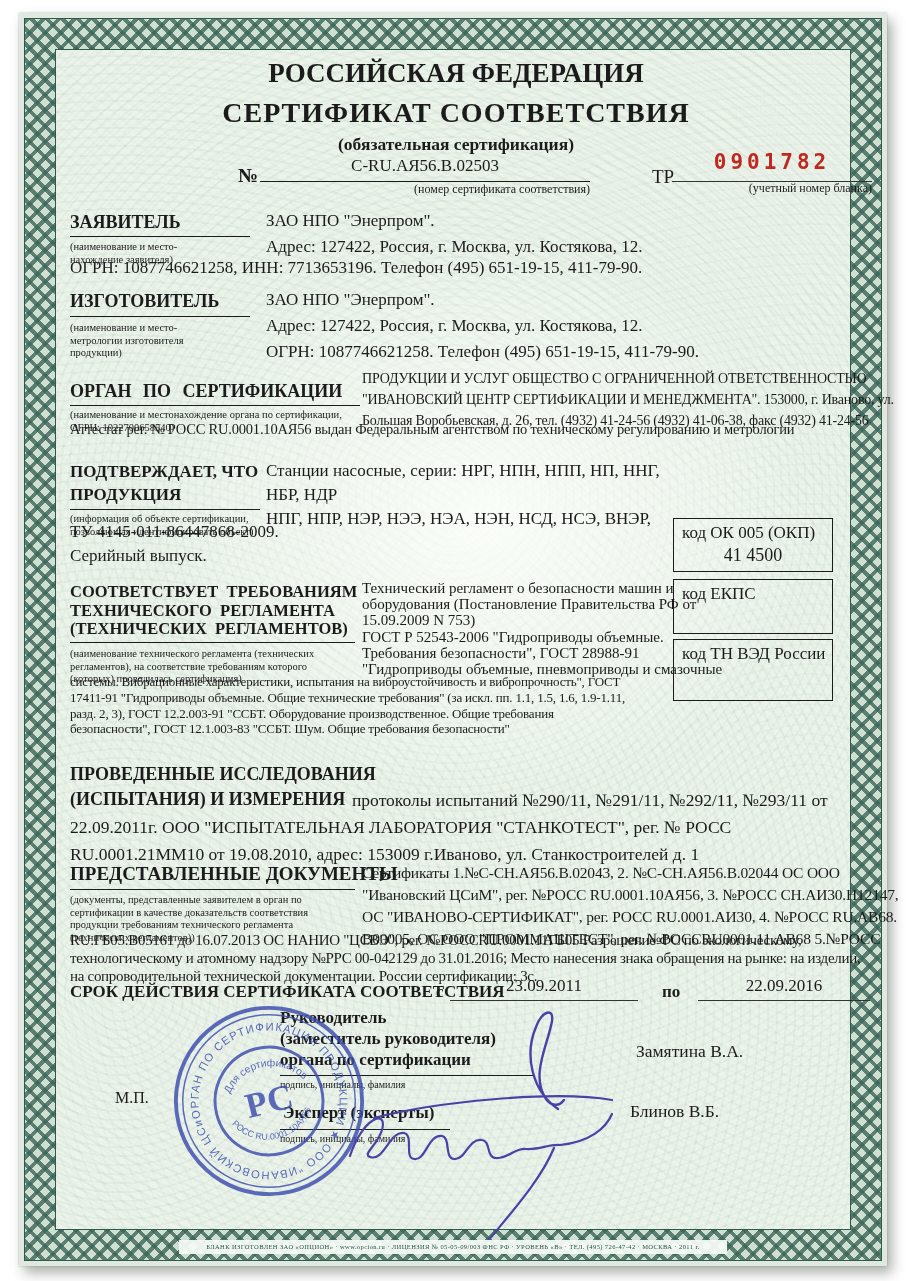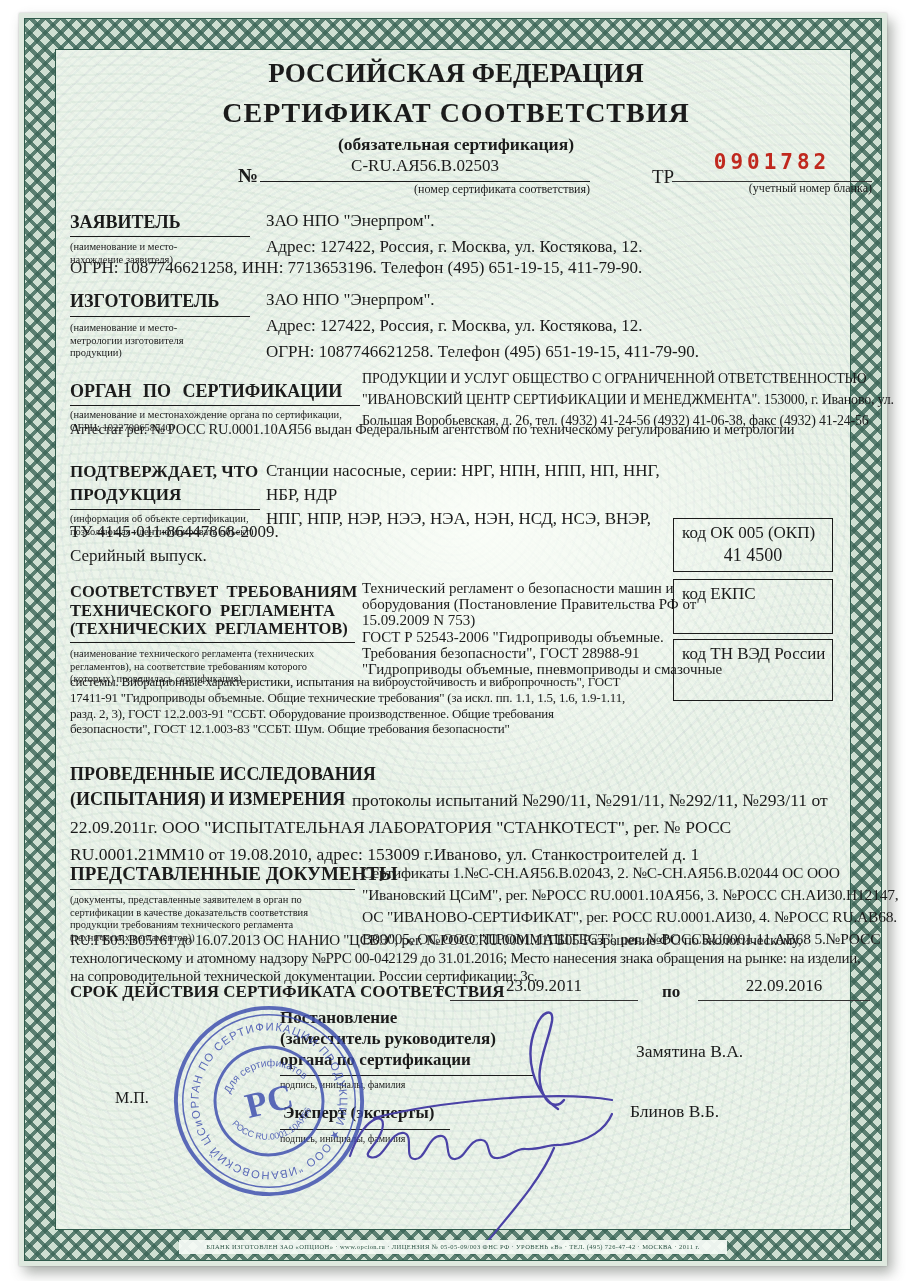--- a/index.html
+++ b/index.html
@@ -213,21 +213,21 @@
       </div>
       <span class="abs" style="left:592px;top:6px;font-weight:bold;font-size:17px">по</span>
       <div class="abs" style="left:628px;top:0;width:172px">
         <div style="font-size:17px;text-align:center">22.09.2016</div>
         <div class="hline" style="left:0;right:0;top:24px;border-color:#333"></div>
       </div>
     </div>
 
     <div class="sec" style="top:955px;height:180px">
       <div class="abs" style="left:210px;top:2px;font-weight:bold;font-size:17px;line-height:21px">
-        <div class="bodyln">Постановление</div>
+        <div class="bodyln">Руководитель</div>
         <div class="bodyln">(заместитель руководителя)</div>
         <div class="bodyln">органа  по  сертификации</div>
       </div>
       <div class="hline" style="left:210px;top:70px;width:255px;border-top-width:1px"></div>
       <div class="abs sig-cap" style="left:210px;top:74px">подпись, инициалы, фамилия</div>
       <div class="abs nm" style="left:566px;top:36px">Замятина В.А.</div>
 
       <div class="abs" style="left:45px;top:84px;font-size:16px">М.П.</div>
 
       <div class="abs h1b" style="left:213px;top:98px">Эксперт (эксперты)</div>

